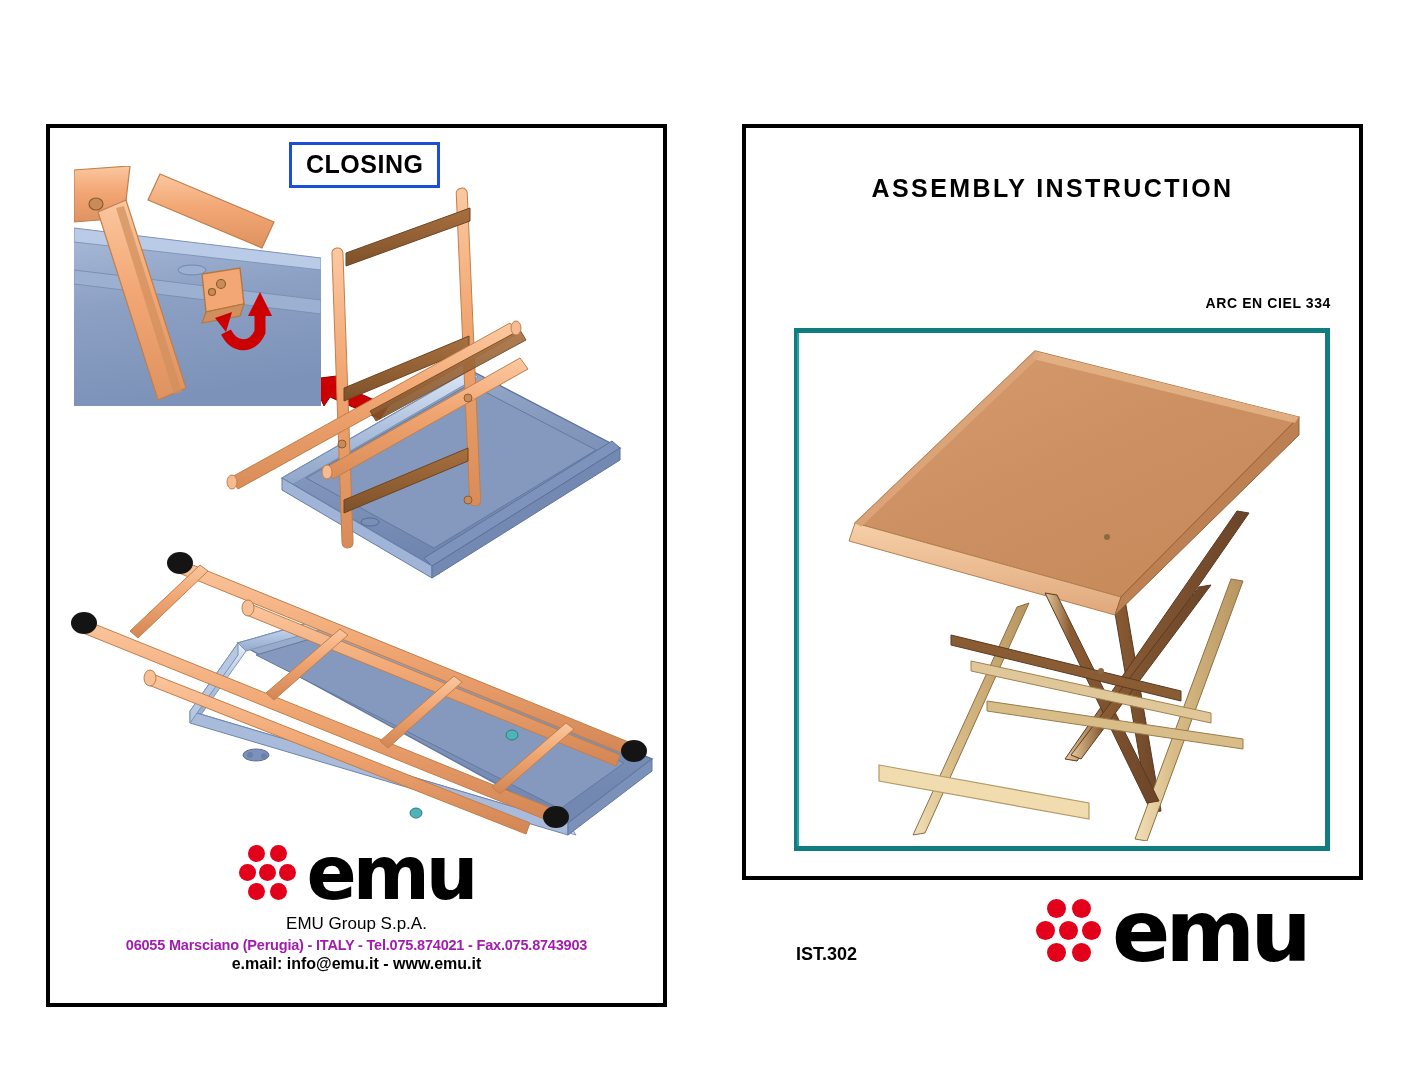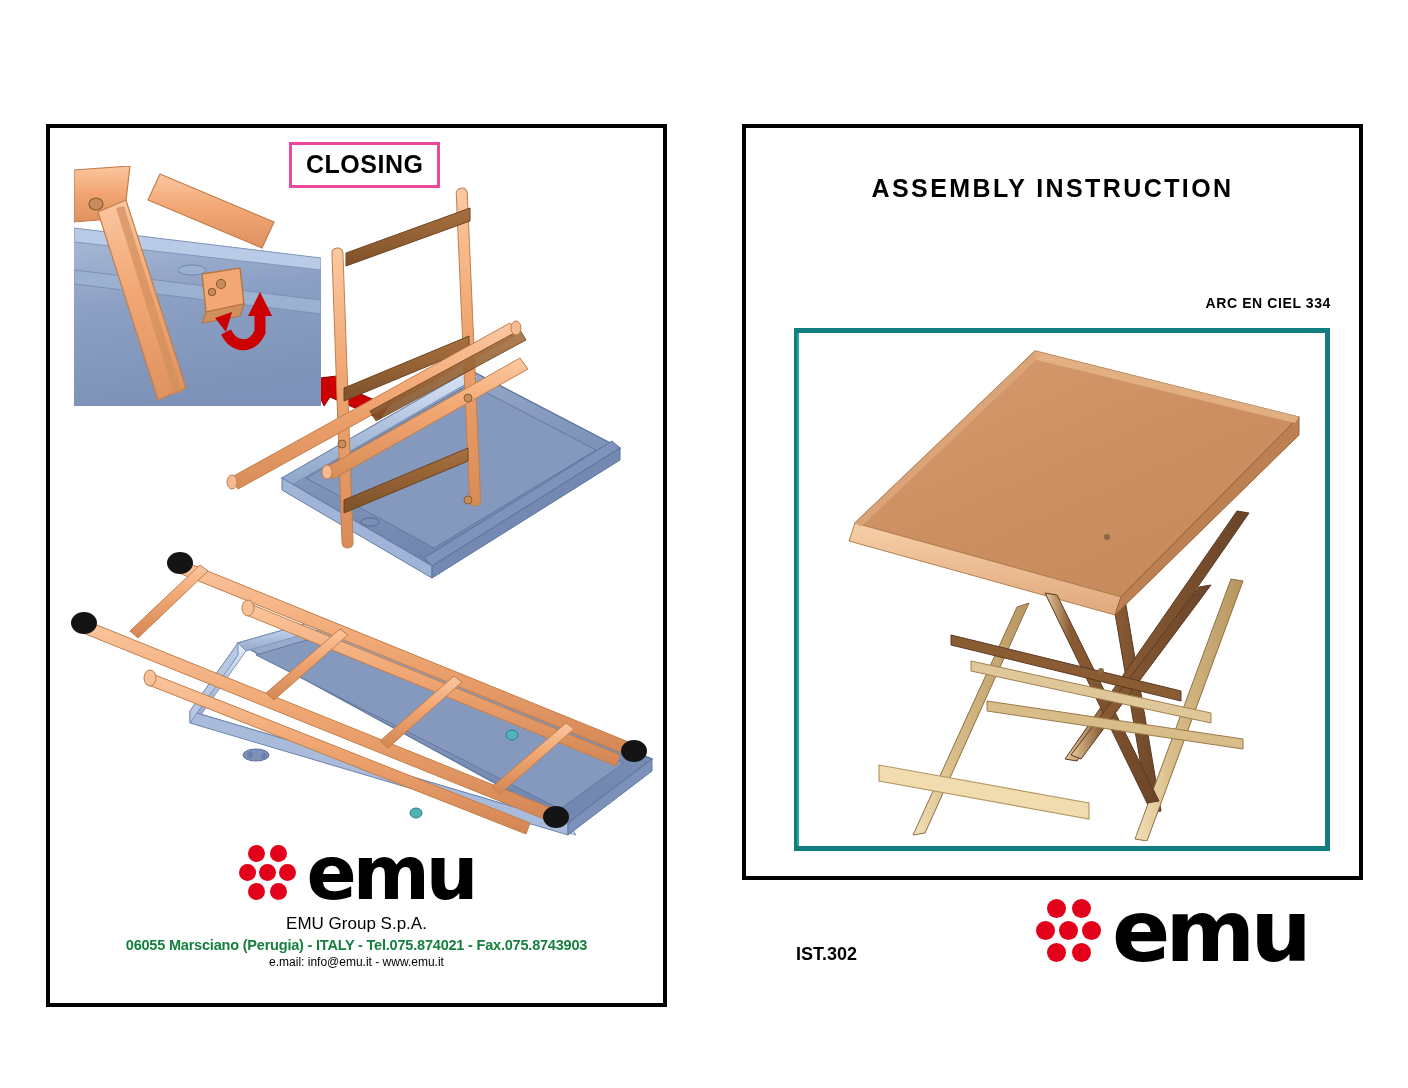--- a/index.html
+++ b/index.html
@@ -24,21 +24,21 @@
   }
   #panel-left  { left: 46px;  top: 124px; width: 621px; height: 883px; }
   #panel-right { left: 742px; top: 124px; width: 621px; height: 756px; }
 
   
   .closing-box {
     position: absolute;
     left: 239px;
     top: 14px;
     padding: 5px 14px 6px 14px;
-    border: 3px solid #ec4899;
+    border: 3px solid #1d4ed8;
     background: #fff;
     font-size: 25px;
     font-weight: bold;
     letter-spacing: 0.5px;
     color: #000;
     z-index: 40;
   }
 
   
   .inset {
@@ -90,27 +90,27 @@
   .company-name {
     margin-top: 8px;
     font-size: 17px;
     font-weight: normal;
     color: #000;
   }
   .company-addr {
     margin-top: 3px;
     font-size: 14.5px;
     font-weight: bold;
-    color: #15803d;
+    color: #a21caf;
     letter-spacing: -0.2px;
   }
   .company-mail {
     margin-top: 2px;
-    font-size: 12px;
-    font-weight: normal;
+    font-size: 16px;
+    font-weight: bold;
     color: #000;
     text-align: center;
   }
 
   
   .doc-title {
     position: absolute;
     left: 0; right: 0;
     top: 46px;
     text-align: center;

